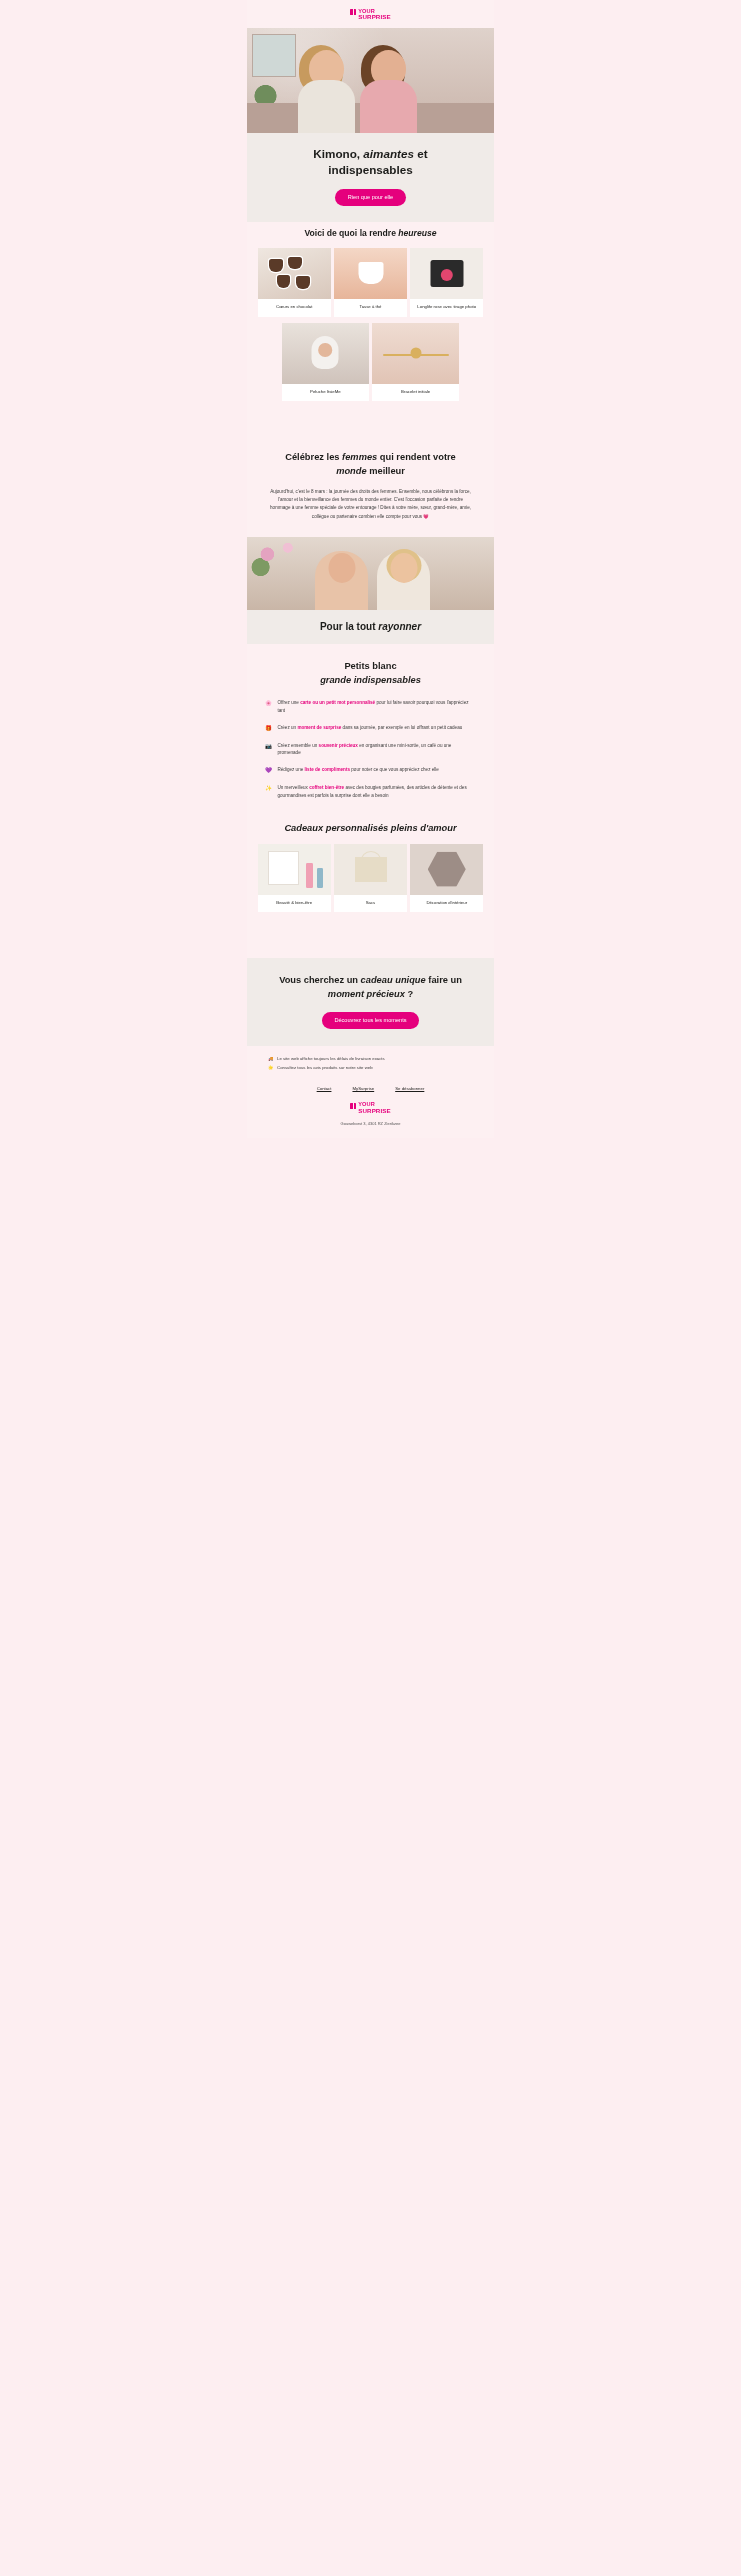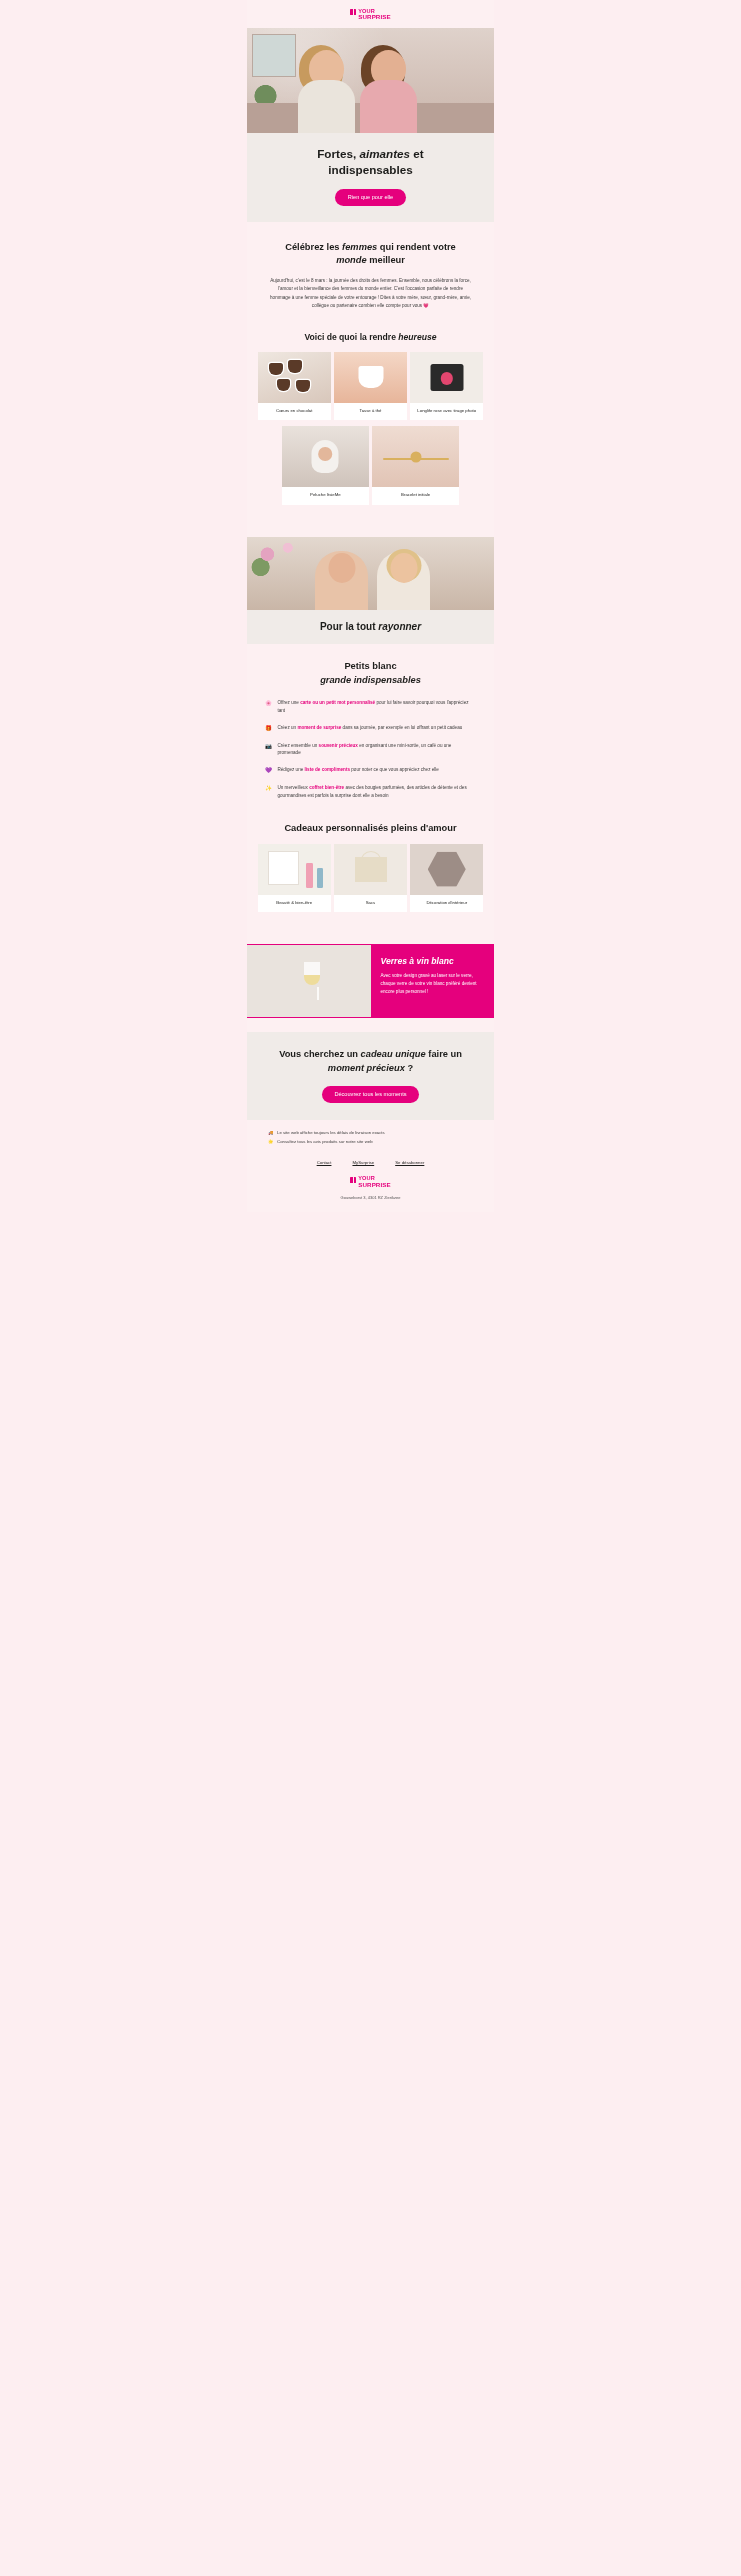--- a/index.html
+++ b/index.html
@@ -251,91 +251,91 @@
       <div style="position:relative">
         <div class="hair"></div>
         <div class="head"></div>
       </div>
       <div class="body"></div>
     </div>
   </div>
 
   <div class="band-grey">
     <h1>
-      <span>Fortes,</span>
+      <span>Kimono,</span>
       <em>aimantes</em>
       <span>et</span><br>
       <span>indispensables</span>
     </h1>
     <button class="btn">Rien que pour elle</button>
+  </div>
+
+  <div class="band-pink" style="padding-top:6.2px;padding-left:0;padding-right:0;">
+    <div class="section-title">
+      <span>Voici de quoi la rendre</span>
+      <em>heureuse</em>
+    </div>
+
+    <div class="grid3">
+      <div class="card">
+        <div class="img img-choc">
+          <div class="b" style="left:11px;top:11px"></div>
+          <div class="b" style="left:30px;top:8.6px"></div>
+          <div class="b" style="left:18.5px;top:27px"></div>
+          <div class="b" style="left:38px;top:28px"></div>
+        </div>
+        <div class="cap">Cœurs en chocolat</div>
+      </div>
+      <div class="card">
+        <div class="img img-tea">
+            <div class="cup"></div>
+          </div>
+        <div class="cap">Tasse à thé</div>
+      </div>
+      <div class="card">
+        <div class="img img-rose">
+            <div class="box"></div>
+            <div class="rose"></div>
+          </div>
+        <div class="cap">Longlife rose avec tirage photo</div>
+      </div>
+    </div>
+
+    <div class="spacer10"></div>
+
+    <div class="grid2">
+      <div class="card">
+        <div class="img img-plush">
+            <div class="p"></div>
+            <div class="f"></div>
+          </div>
+        <div class="cap">Peluche ItsieMe</div>
+      </div>
+      <div class="card">
+        <div class="img img-brace">
+            <div class="chain"></div>
+            <div class="coin"></div>
+          </div>
+        <div class="cap">Bracelet initiale</div>
+      </div>
+    </div>
+    <div class="spacer26"></div>
   </div>
 
   <div class="band-pink">
     <h2>
       <span>Célébrez les</span>
       <em>femmes</em>
       <span>qui rendent votre</span><br>
       <em>monde</em>
       <span>meilleur</span>
     </h2>
     <p class="intro">Aujourd'hui, c'est le 8 mars : la journée des droits des femmes. Ensemble, nous célébrons la force, l'amour et la bienveillance des femmes du monde entier. C'est l'occasion parfaite de rendre hommage à une femme spéciale de votre entourage ! Dites à votre mère, sœur, grand-mère, amie, collègue ou partenaire combien elle compte pour vous 💗</p>
   </div>
 
-  <div class="band-pink" style="padding-top:6.2px;padding-left:0;padding-right:0;">
-    <div class="section-title">
-      <span>Voici de quoi la rendre</span>
-      <em>heureuse</em>
-    </div>
-
-    <div class="grid3">
-      <div class="card">
-        <div class="img img-choc">
-          <div class="b" style="left:11px;top:11px"></div>
-          <div class="b" style="left:30px;top:8.6px"></div>
-          <div class="b" style="left:18.5px;top:27px"></div>
-          <div class="b" style="left:38px;top:28px"></div>
-        </div>
-        <div class="cap">Cœurs en chocolat</div>
-      </div>
-      <div class="card">
-        <div class="img img-tea">
-            <div class="cup"></div>
-          </div>
-        <div class="cap">Tasse à thé</div>
-      </div>
-      <div class="card">
-        <div class="img img-rose">
-            <div class="box"></div>
-            <div class="rose"></div>
-          </div>
-        <div class="cap">Longlife rose avec tirage photo</div>
-      </div>
-    </div>
-
-    <div class="spacer10"></div>
-
-    <div class="grid2">
-      <div class="card">
-        <div class="img img-plush">
-            <div class="p"></div>
-            <div class="f"></div>
-          </div>
-        <div class="cap">Peluche ItsieMe</div>
-      </div>
-      <div class="card">
-        <div class="img img-brace">
-            <div class="chain"></div>
-            <div class="coin"></div>
-          </div>
-        <div class="cap">Bracelet initiale</div>
-      </div>
-    </div>
-    <div class="spacer26"></div>
-  </div>
-
   <div class="hero2">
     <div class="flowers"></div>
     <div class="p1">
         <div class="hd"></div>
       </div>
     <div class="p2">
         <div class="hr"></div>
         <div class="hd"></div>
       </div>
   </div>
@@ -370,21 +370,21 @@
         <span><span>Rédigez une </span><b>liste de compliments</b><span> pour noter ce que vous appréciez chez elle</span></span>
       </div>
       <div class="tip">
         <span class="ic">✨</span>
         <span><span>Un merveilleux </span><b>coffret bien-être</b><span> avec des bougies parfumées, des articles de détente et des gourmandises est parfois la surprise dont elle a besoin</span></span>
       </div>
     </div>
   </div>
 
   <div class="band-pink" style="padding:11px 0 16px">
-    <div class="section-title" style="font-size:9.3px;margin-bottom:11px">Cadeaux personnalisés pleins d'amour</div>
+    <div class="section-title" style="font-style:italic;font-size:9.3px;margin-bottom:11px">Cadeaux personnalisés pleins d'amour</div>
     <div class="grid3">
       <div class="card">
         <div class="img img-beauty">
             <div class="fr"></div>
             <div class="b1"></div>
             <div class="b2"></div>
           </div>
         <div class="cap">Beauté &amp; bien-être</div>
       </div>
       <div class="card">
@@ -399,31 +399,20 @@
             <div class="hex"></div>
           </div>
         <div class="cap">Décoration d'intérieur</div>
       </div>
     </div>
   </div>
 
 
   <div style="height:16px;background:#fdf0f2"></div>
 
-  <div class="promo">
-    <div class="ph img-wine">
-      <div class="glass"></div>
-        <div class="wine"></div>
-        <div class="stem"></div>
-    </div>
-    <div class="pt">
-      <h3>Verres à vin blanc</h3>
-      <p>Avec votre design gravé au laser sur le verre, chaque verre de votre vin blanc préféré devient encore plus personnel !</p>
-    </div>
-  </div>
 
   <div style="height:13.6px;background:#fdf0f2"></div>
 
   <div class="closing">
     <h2>
       <span>Vous cherchez un</span>
       <em>cadeau unique</em>
       <span>faire un</span><br>
       <em>moment précieux</em>
       <span>?</span>

